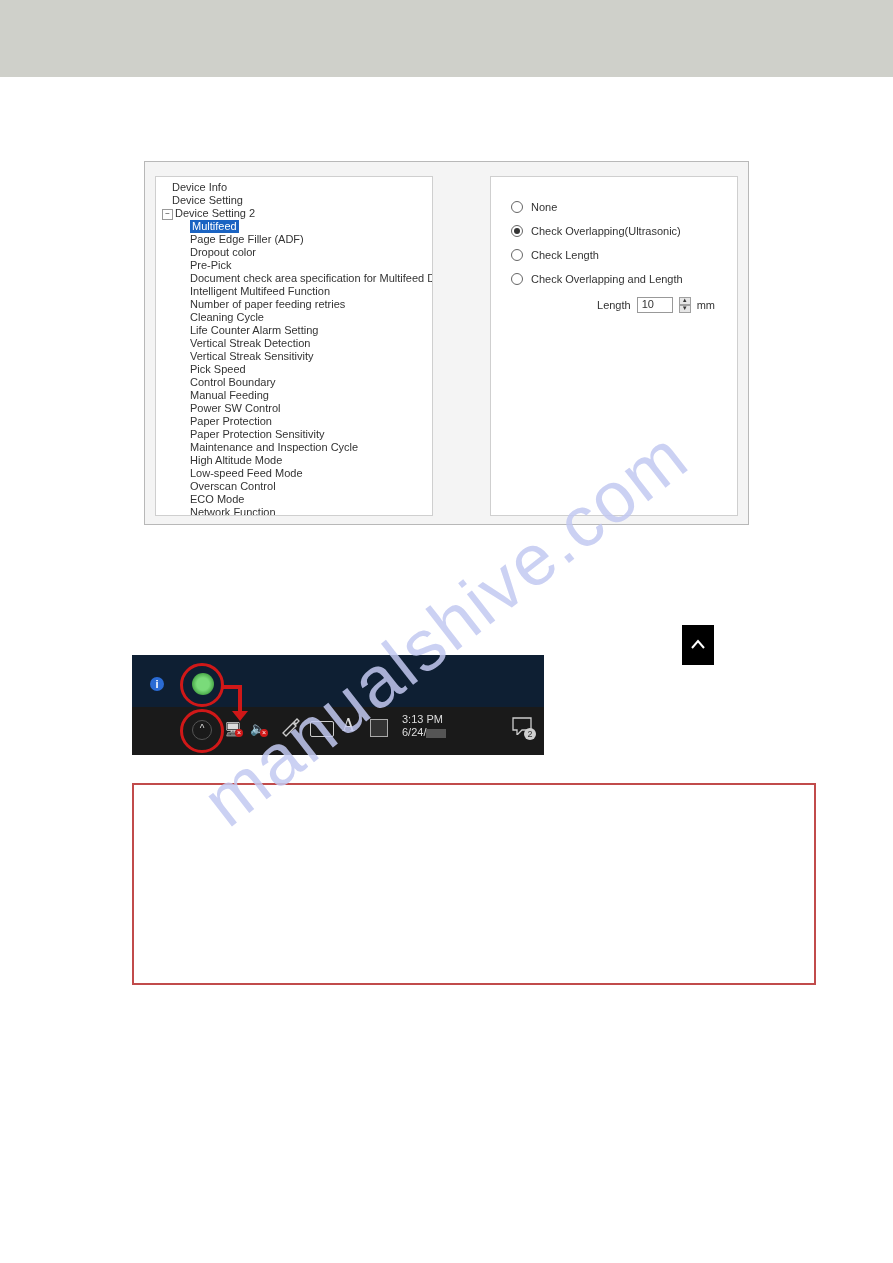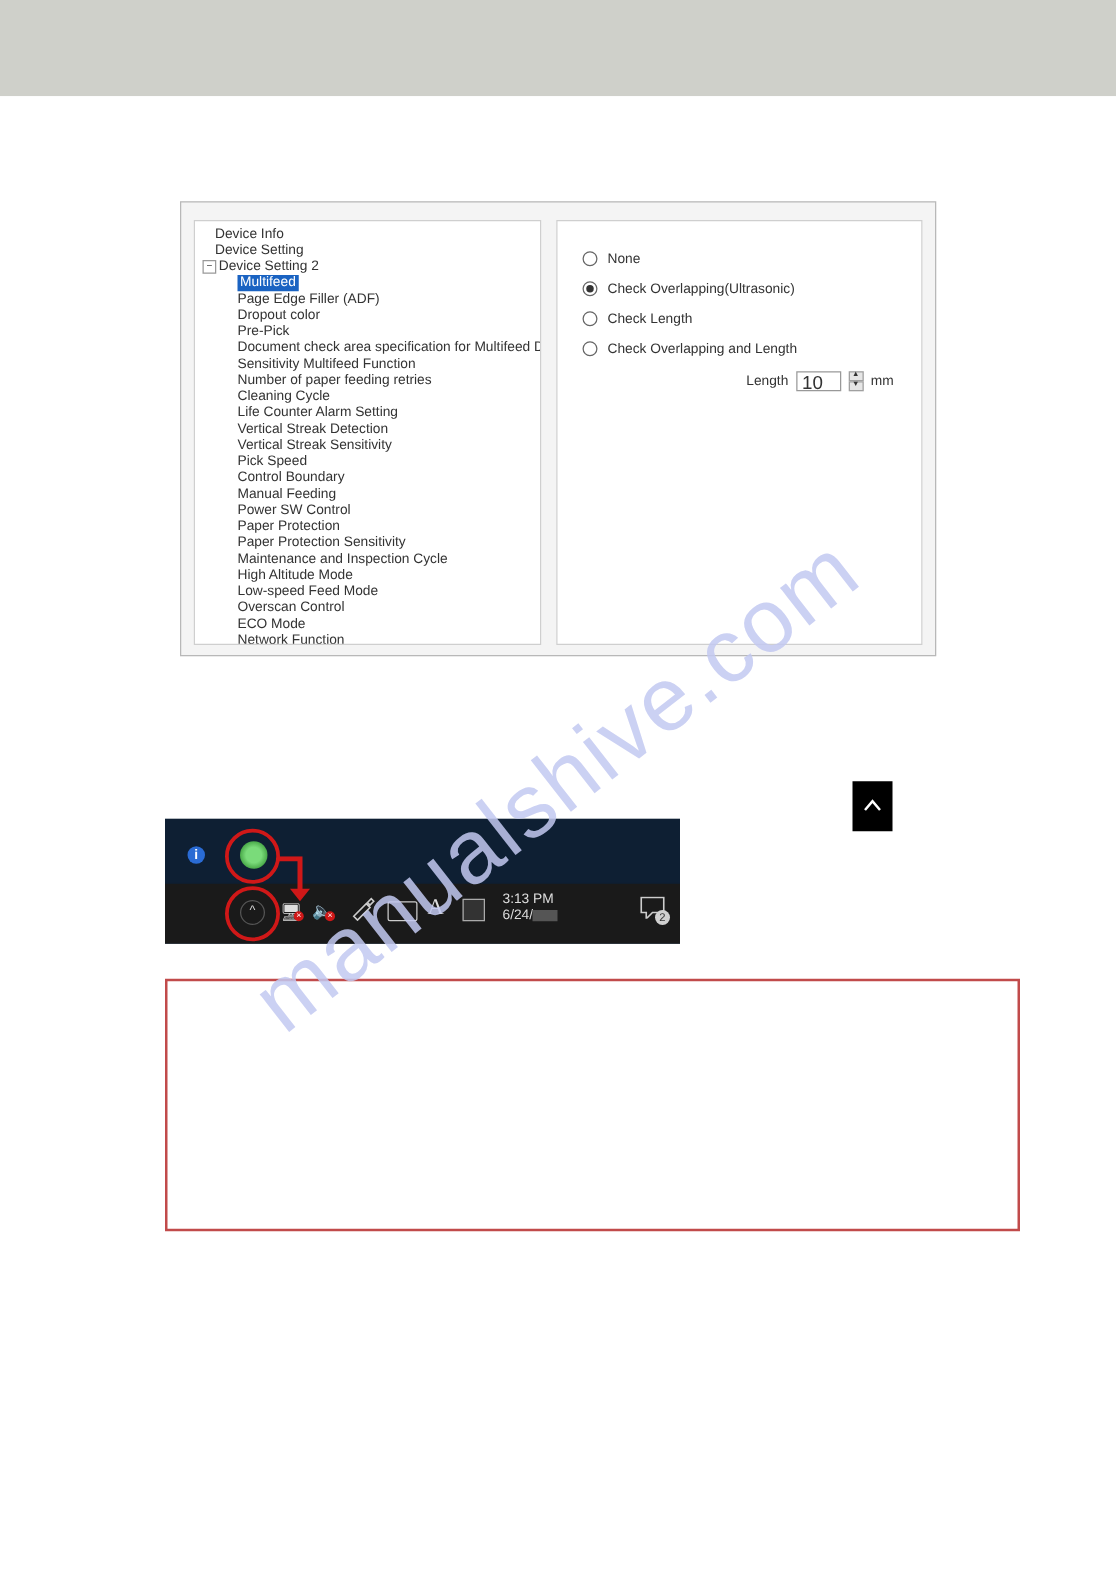--- a/index.html
+++ b/index.html
@@ -62,26 +62,27 @@
   .exp { display:inline-block; width:9px; height:9px; border:1px solid #999; font-size:8px; line-height:8px; text-align:center; margin-right:2px; vertical-align:middle; background:#fff;}
   .right-pane {
     flex: 1;
     height: 340px;
     border: 1px solid #cfcfcf;
     background: #fff;
     font-size: 11px;
     color: #333;
     padding: 24px 14px 8px 20px;
     box-sizing: border-box;
+    margin-left: 45px;
   }
   .radio-row { display:flex; align-items:center; margin: 0 0 12px 0; }
   .radio-circle { width:10px; height:10px; border:1px solid #666; border-radius:50%; margin-right:8px; position:relative; flex:none;}
   .radio-circle.checked::after { content:""; position:absolute; top:2px; left:2px; width:6px; height:6px; background:#333; border-radius:50%; }
   .length-row { display:flex; align-items:center; justify-content:flex-end; gap:6px; margin-top:4px; padding-right:8px;}
-  .len-input { width:36px; height:16px; border:1px solid #999; background:#fff; font-size:15px; padding:0 4px; box-sizing:border-box; text-align:left;}
+  .len-input { width:36px; height:16px; border:1px solid #999; background:#fff; font-size:11px; padding:0 4px; box-sizing:border-box; text-align:left;}
   .spinner{ width:12px; height:16px; display:flex; flex-direction:column;}
   .spin-btn{flex:1; background:#e6e6e6; border:1px solid #a0a0a0; font-size:6px; line-height:4px; text-align:center;}
   .win-buttons {
     display:flex; justify-content:flex-end; gap:10px; padding:6px 14px 12px 0;
   }
   .win-btn {
     min-width:56px; height:20px; border:1px solid #a0a0a0; background:#f8f8f8;
     font-size:11px; text-align:center; line-height:18px; color:#333;
     border-radius:1px;
   }
@@ -154,21 +155,21 @@
 
       <div class="tree-pane">
         <div class="tree-item lvl0"><span>Device Info</span></div>
         <div class="tree-item lvl0"><span>Device Setting</span></div>
         <div class="tree-item" style="padding-left:0;"><span class="exp">−</span><span>Device Setting 2</span></div>
         <div class="tree-item lvl1"><span class="selected">Multifeed</span></div>
         <div class="tree-item lvl1"><span>Page Edge Filler (ADF)</span></div>
         <div class="tree-item lvl1"><span>Dropout color</span></div>
         <div class="tree-item lvl1"><span>Pre-Pick</span></div>
         <div class="tree-item lvl1"><span>Document check area specification for Multifeed Detection</span></div>
-        <div class="tree-item lvl1"><span>Sensitivity Multifeed Function</span></div>
+        <div class="tree-item lvl1"><span>Intelligent Multifeed Function</span></div>
         <div class="tree-item lvl1"><span>Number of paper feeding retries</span></div>
         <div class="tree-item lvl1"><span>Cleaning Cycle</span></div>
         <div class="tree-item lvl1"><span>Life Counter Alarm Setting</span></div>
         <div class="tree-item lvl1"><span>Vertical Streak Detection</span></div>
         <div class="tree-item lvl1"><span>Vertical Streak Sensitivity</span></div>
         <div class="tree-item lvl1"><span>Pick Speed</span></div>
         <div class="tree-item lvl1"><span>Control Boundary</span></div>
         <div class="tree-item lvl1"><span>Manual Feeding</span></div>
         <div class="tree-item lvl1"><span>Power SW Control</span></div>
         <div class="tree-item lvl1"><span>Paper Protection</span></div>

